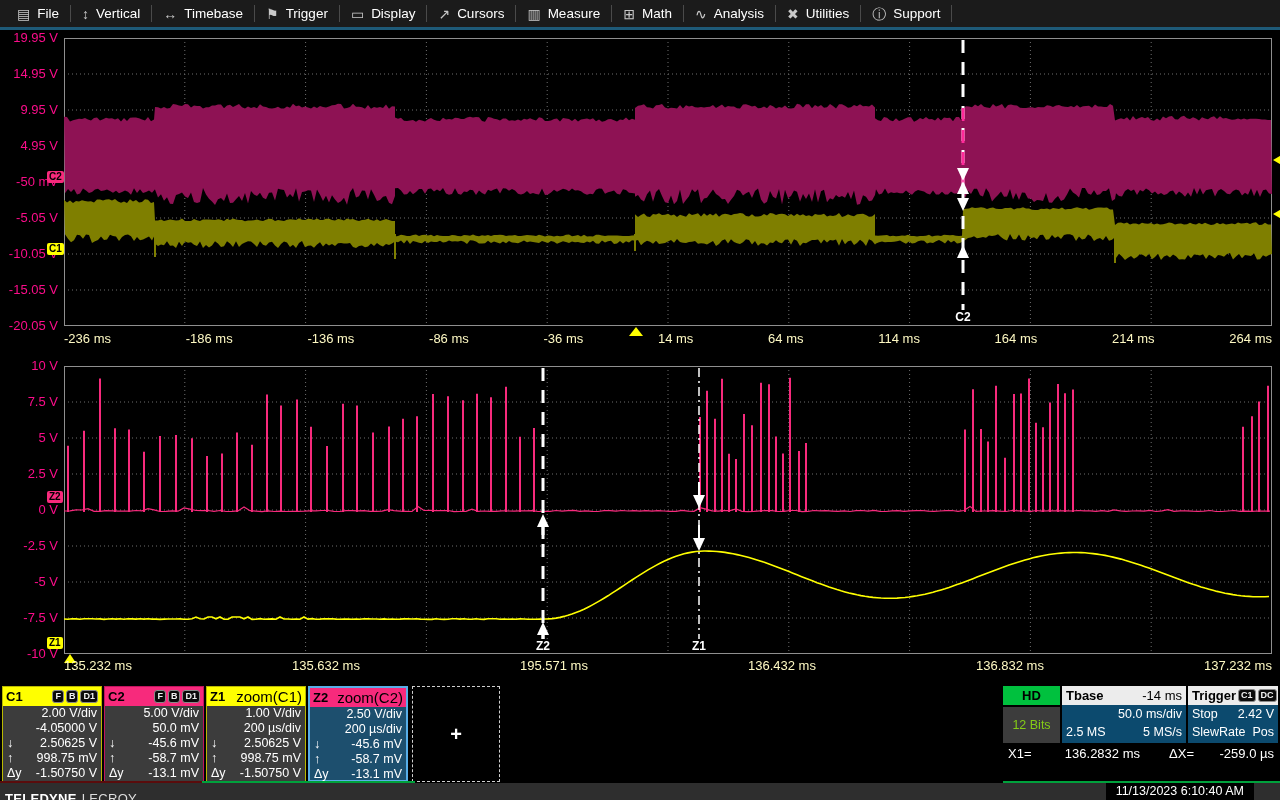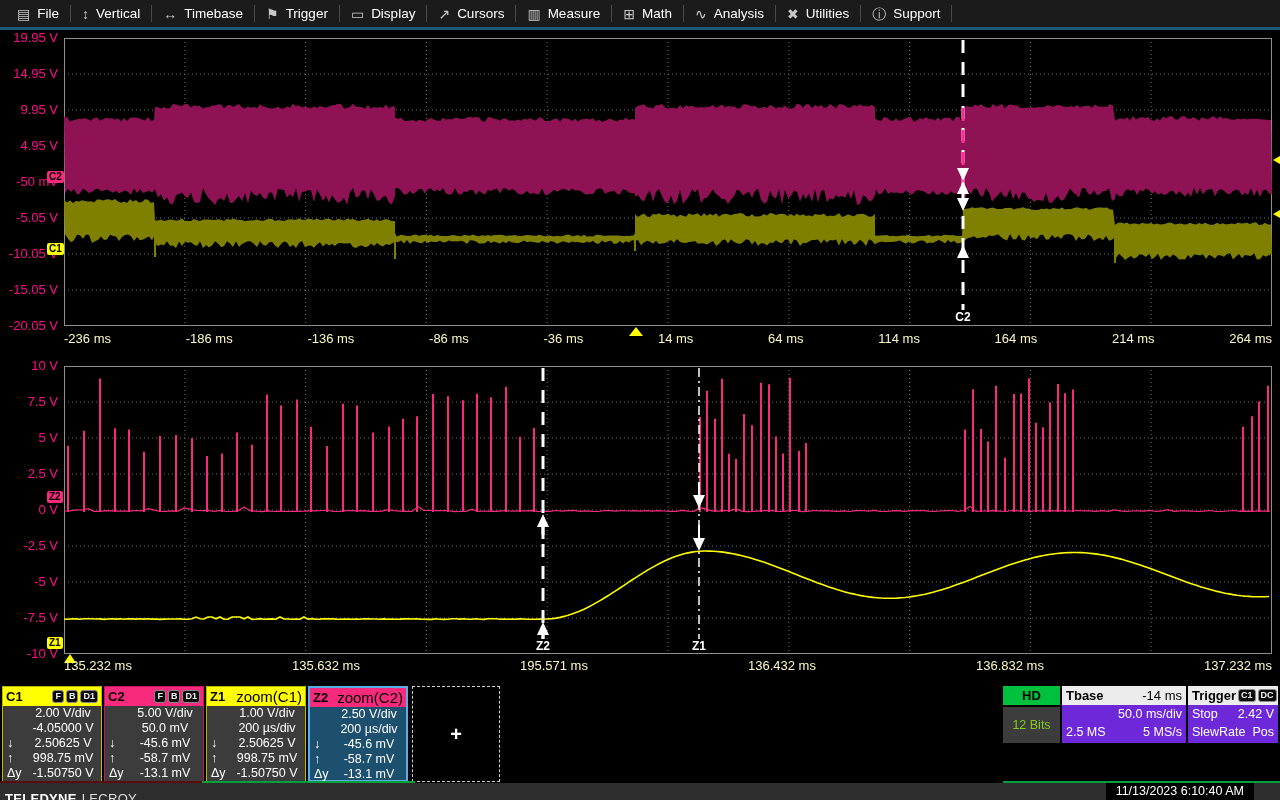--- a/index.html
+++ b/index.html
@@ -18,23 +18,23 @@
   .chbadge{position:absolute;left:47px;font-size:10px;font-weight:bold;line-height:12px;padding:0 2px;color:#000;border-radius:2px;z-index:3}
   .curlabel{position:absolute;width:26px;text-align:center;font-size:12px;font-weight:bold;color:#fff;background:#000;z-index:3;line-height:14px}
   
   .descr{position:absolute;top:686px;width:100px;height:96px;background:#3c3c3c;box-sizing:border-box;border:1px solid #555}
   .descr-h{height:19px;display:flex;align-items:center;padding:0 3px;font-size:13px;color:#000}
   .descr-h .t{font-weight:bold;margin-right:auto}
   .descr-h .sub{font-size:15px}
   .pill{background:#0a0a0a;color:#f0f0f0;border:1px solid #8a8a8a;border-radius:3px;font-size:9px;font-weight:bold;padding:0 2px;margin-left:2px;line-height:11px}
   .drow{display:flex;height:15px;line-height:15px;font-size:12.5px;color:#fff;padding:0 4px}
   .drow .pre{width:22px;text-align:left}
-  .drow .val{flex:1;text-align:center;white-space:nowrap}
-  
-  .ibox{position:absolute;box-sizing:border-box;background:#6d28d9}
+  .drow .val{flex:1;text-align:right;white-space:nowrap}
+  
+  .ibox{position:absolute;box-sizing:border-box;background:#0c4a6e}
   .ibh{height:19px;background:#ececec;color:#000;display:flex;align-items:center;padding:0 4px;font-size:13px}
   .ibh .t{font-weight:bold;margin-right:auto}
   .irow{display:flex;justify-content:space-between;padding:0 4px;font-size:12.5px;height:18px;line-height:18px;color:#fff}
   .hdbox{position:absolute;left:1003px;top:686px;width:57px;height:19px;background:#00c13e;color:#000;font-weight:bold;text-align:center;line-height:19px;font-size:13px}
   .bitsbox{position:absolute;left:1003px;top:707px;width:57px;height:36px;background:#3c3c3c;color:#84cc16;font-size:12.5px;display:flex;align-items:center;justify-content:center}
   .readout{position:absolute;left:1008px;top:745px;width:266px;font-size:13px;color:#fff}
   .rrow{display:flex;height:18px;line-height:18px}
   .rrow .l1{width:32px}.rrow .v1{width:100px;text-align:right}.rrow .l2{width:54px;text-align:right}.rrow .v2{width:80px;text-align:right}
   .addbox{position:absolute;left:412px;top:686px;width:88px;height:96px;border:1px dashed #cfcfcf;box-sizing:border-box;background:#000;display:flex;align-items:center;justify-content:center}
   .addbox span{color:#fff;font-size:20px;font-weight:bold}
@@ -427,20 +427,26 @@
   <div class="irow">
       <span>Stop</span>
       <span>2.42 V</span>
     </div>
   <div class="irow">
       <span>SlewRate</span>
       <span>Pos</span>
     </div>
 </div>
 <div class="readout">
+  <div class="rrow">
+    <span class="l1">X1=</span>
+      <span class="v1">136.2832 ms</span>
+    <span class="l2">ΔX=</span>
+      <span class="v2">-259.0 µs</span>
+  </div>
 </div>
 
 <div class="strip" style="left:0;width:202px;background:#5a0c0c"></div>
 <div class="strip" style="left:202px;width:213px;background:#00a13c"></div>
 <div class="strip" style="left:1003px;width:277px;background:#00a13c"></div>
 
 <div class="statusbar">
   <span class="brand"><b>TELEDYNE</b><span class="lt">LECROY</span></span>
   <span class="datebox">11/13/2023 6:10:40 AM</span>
 </div>

